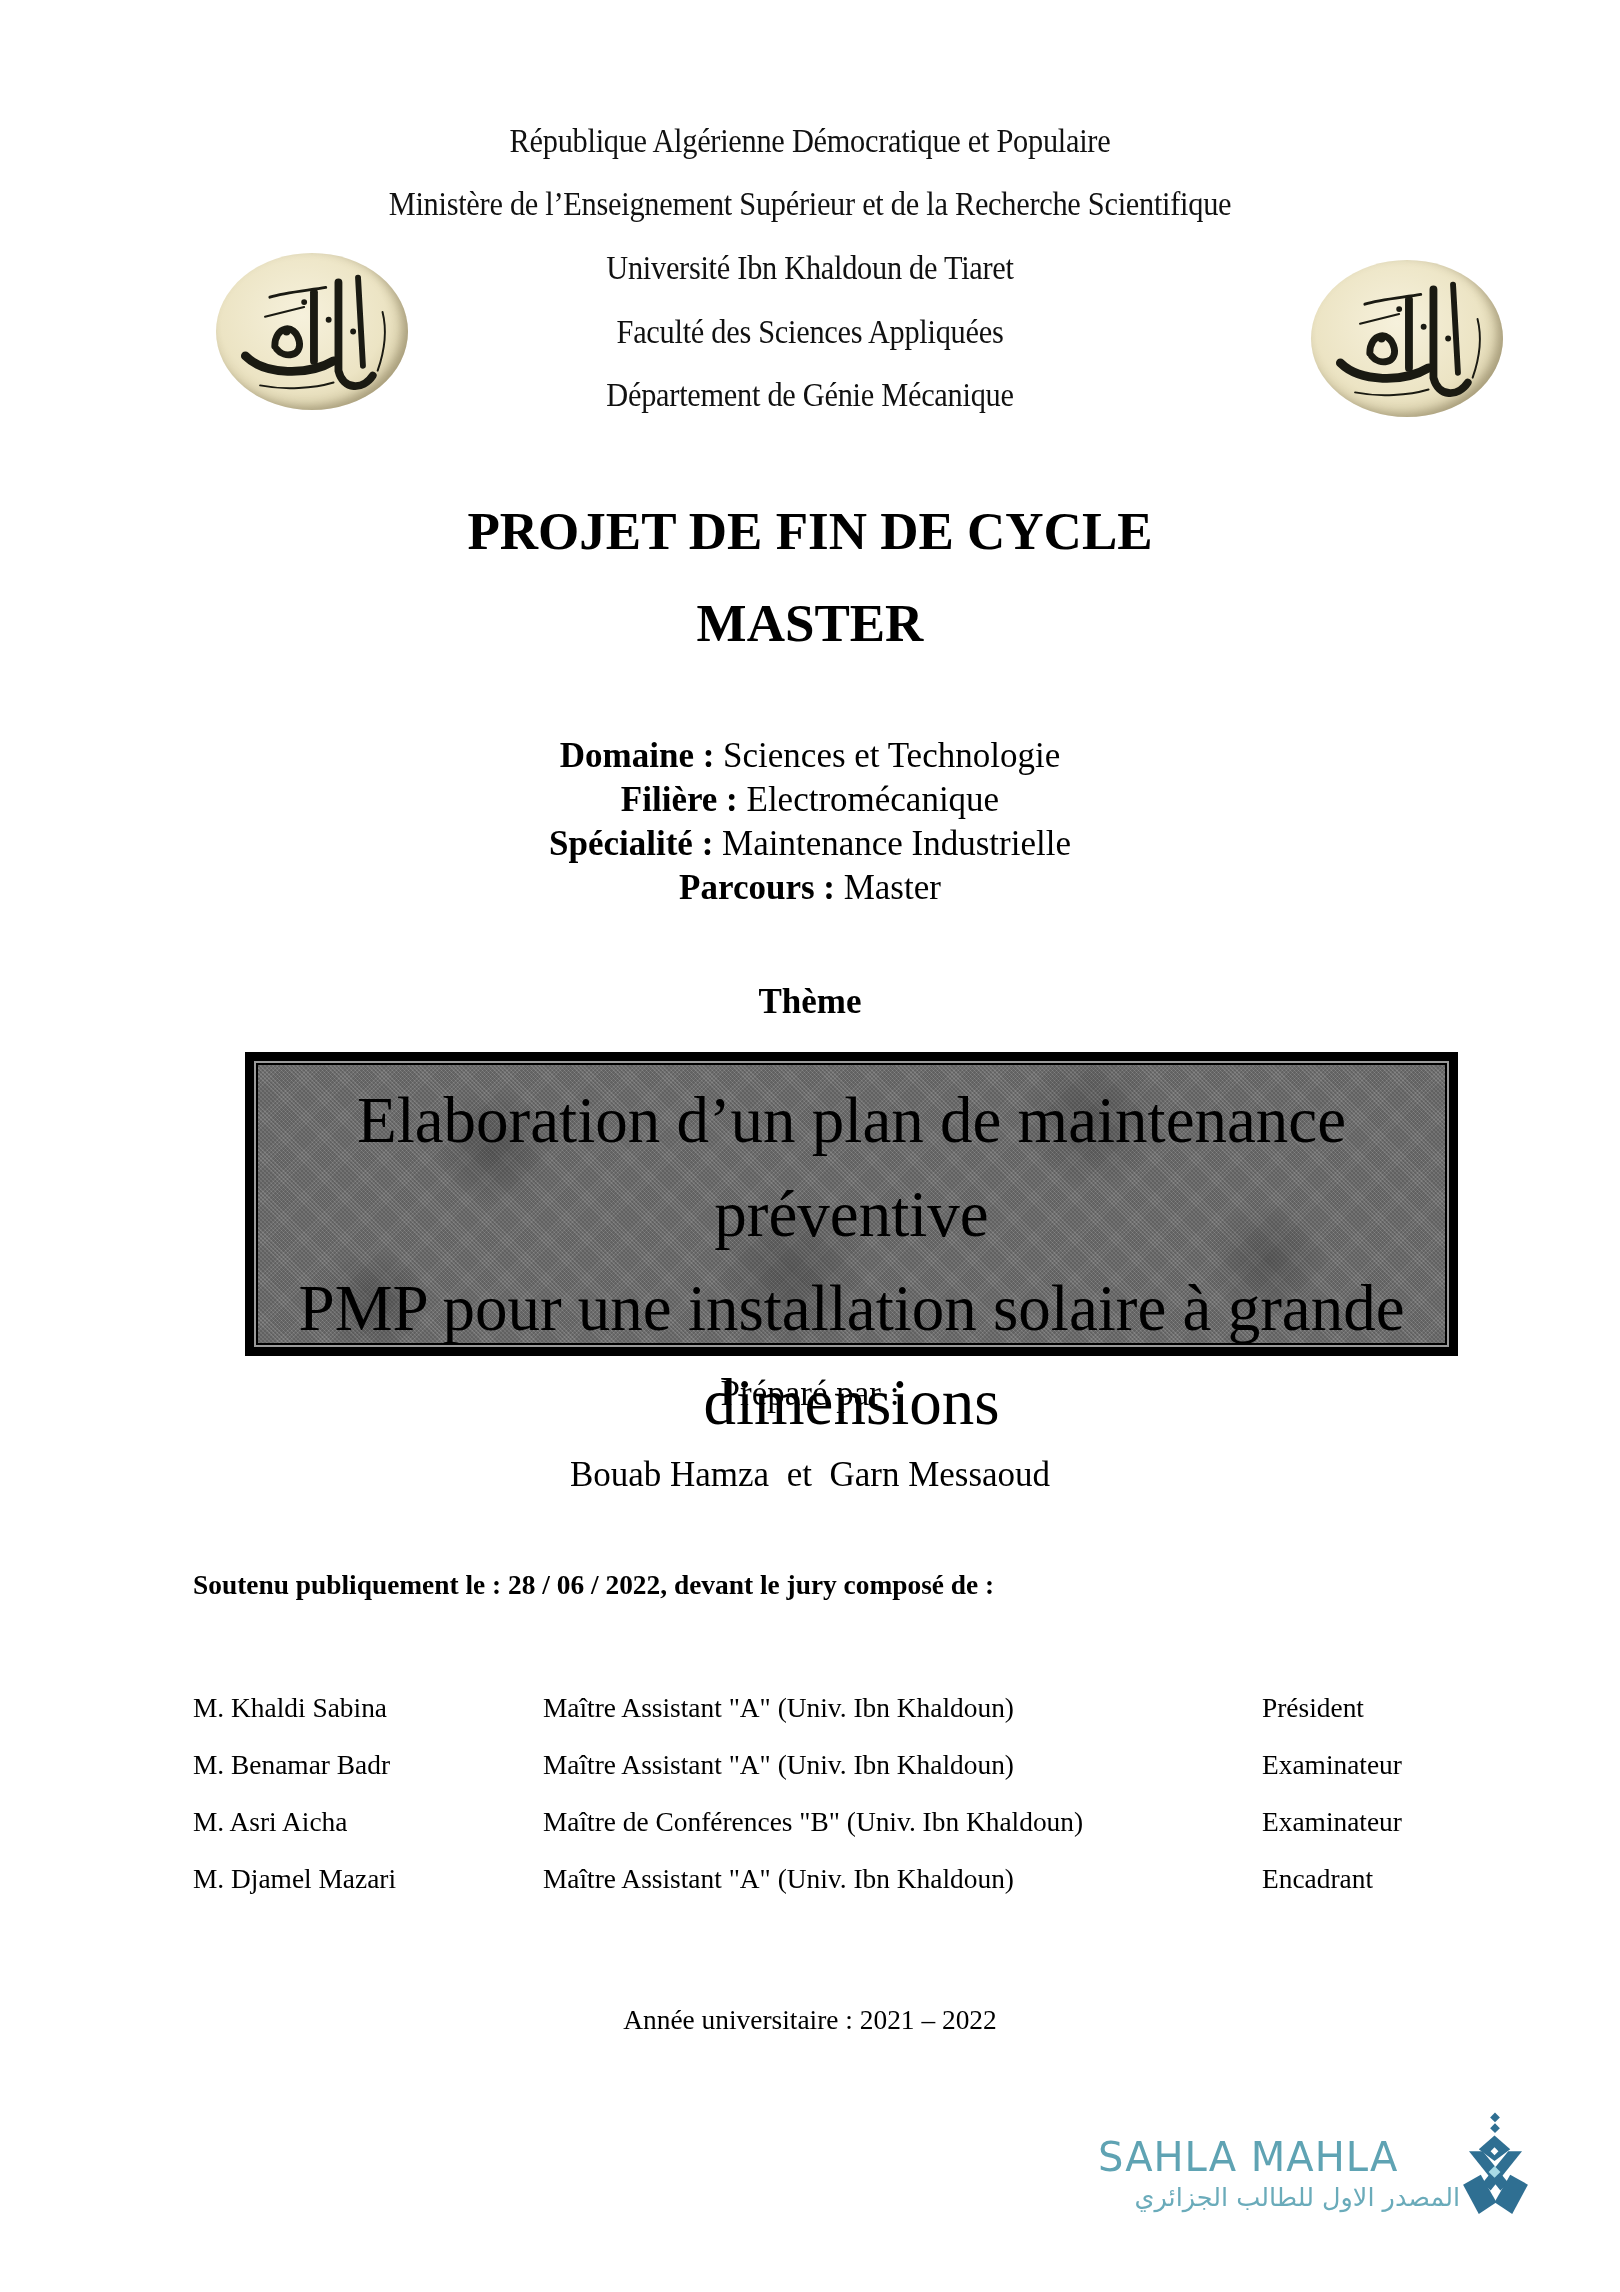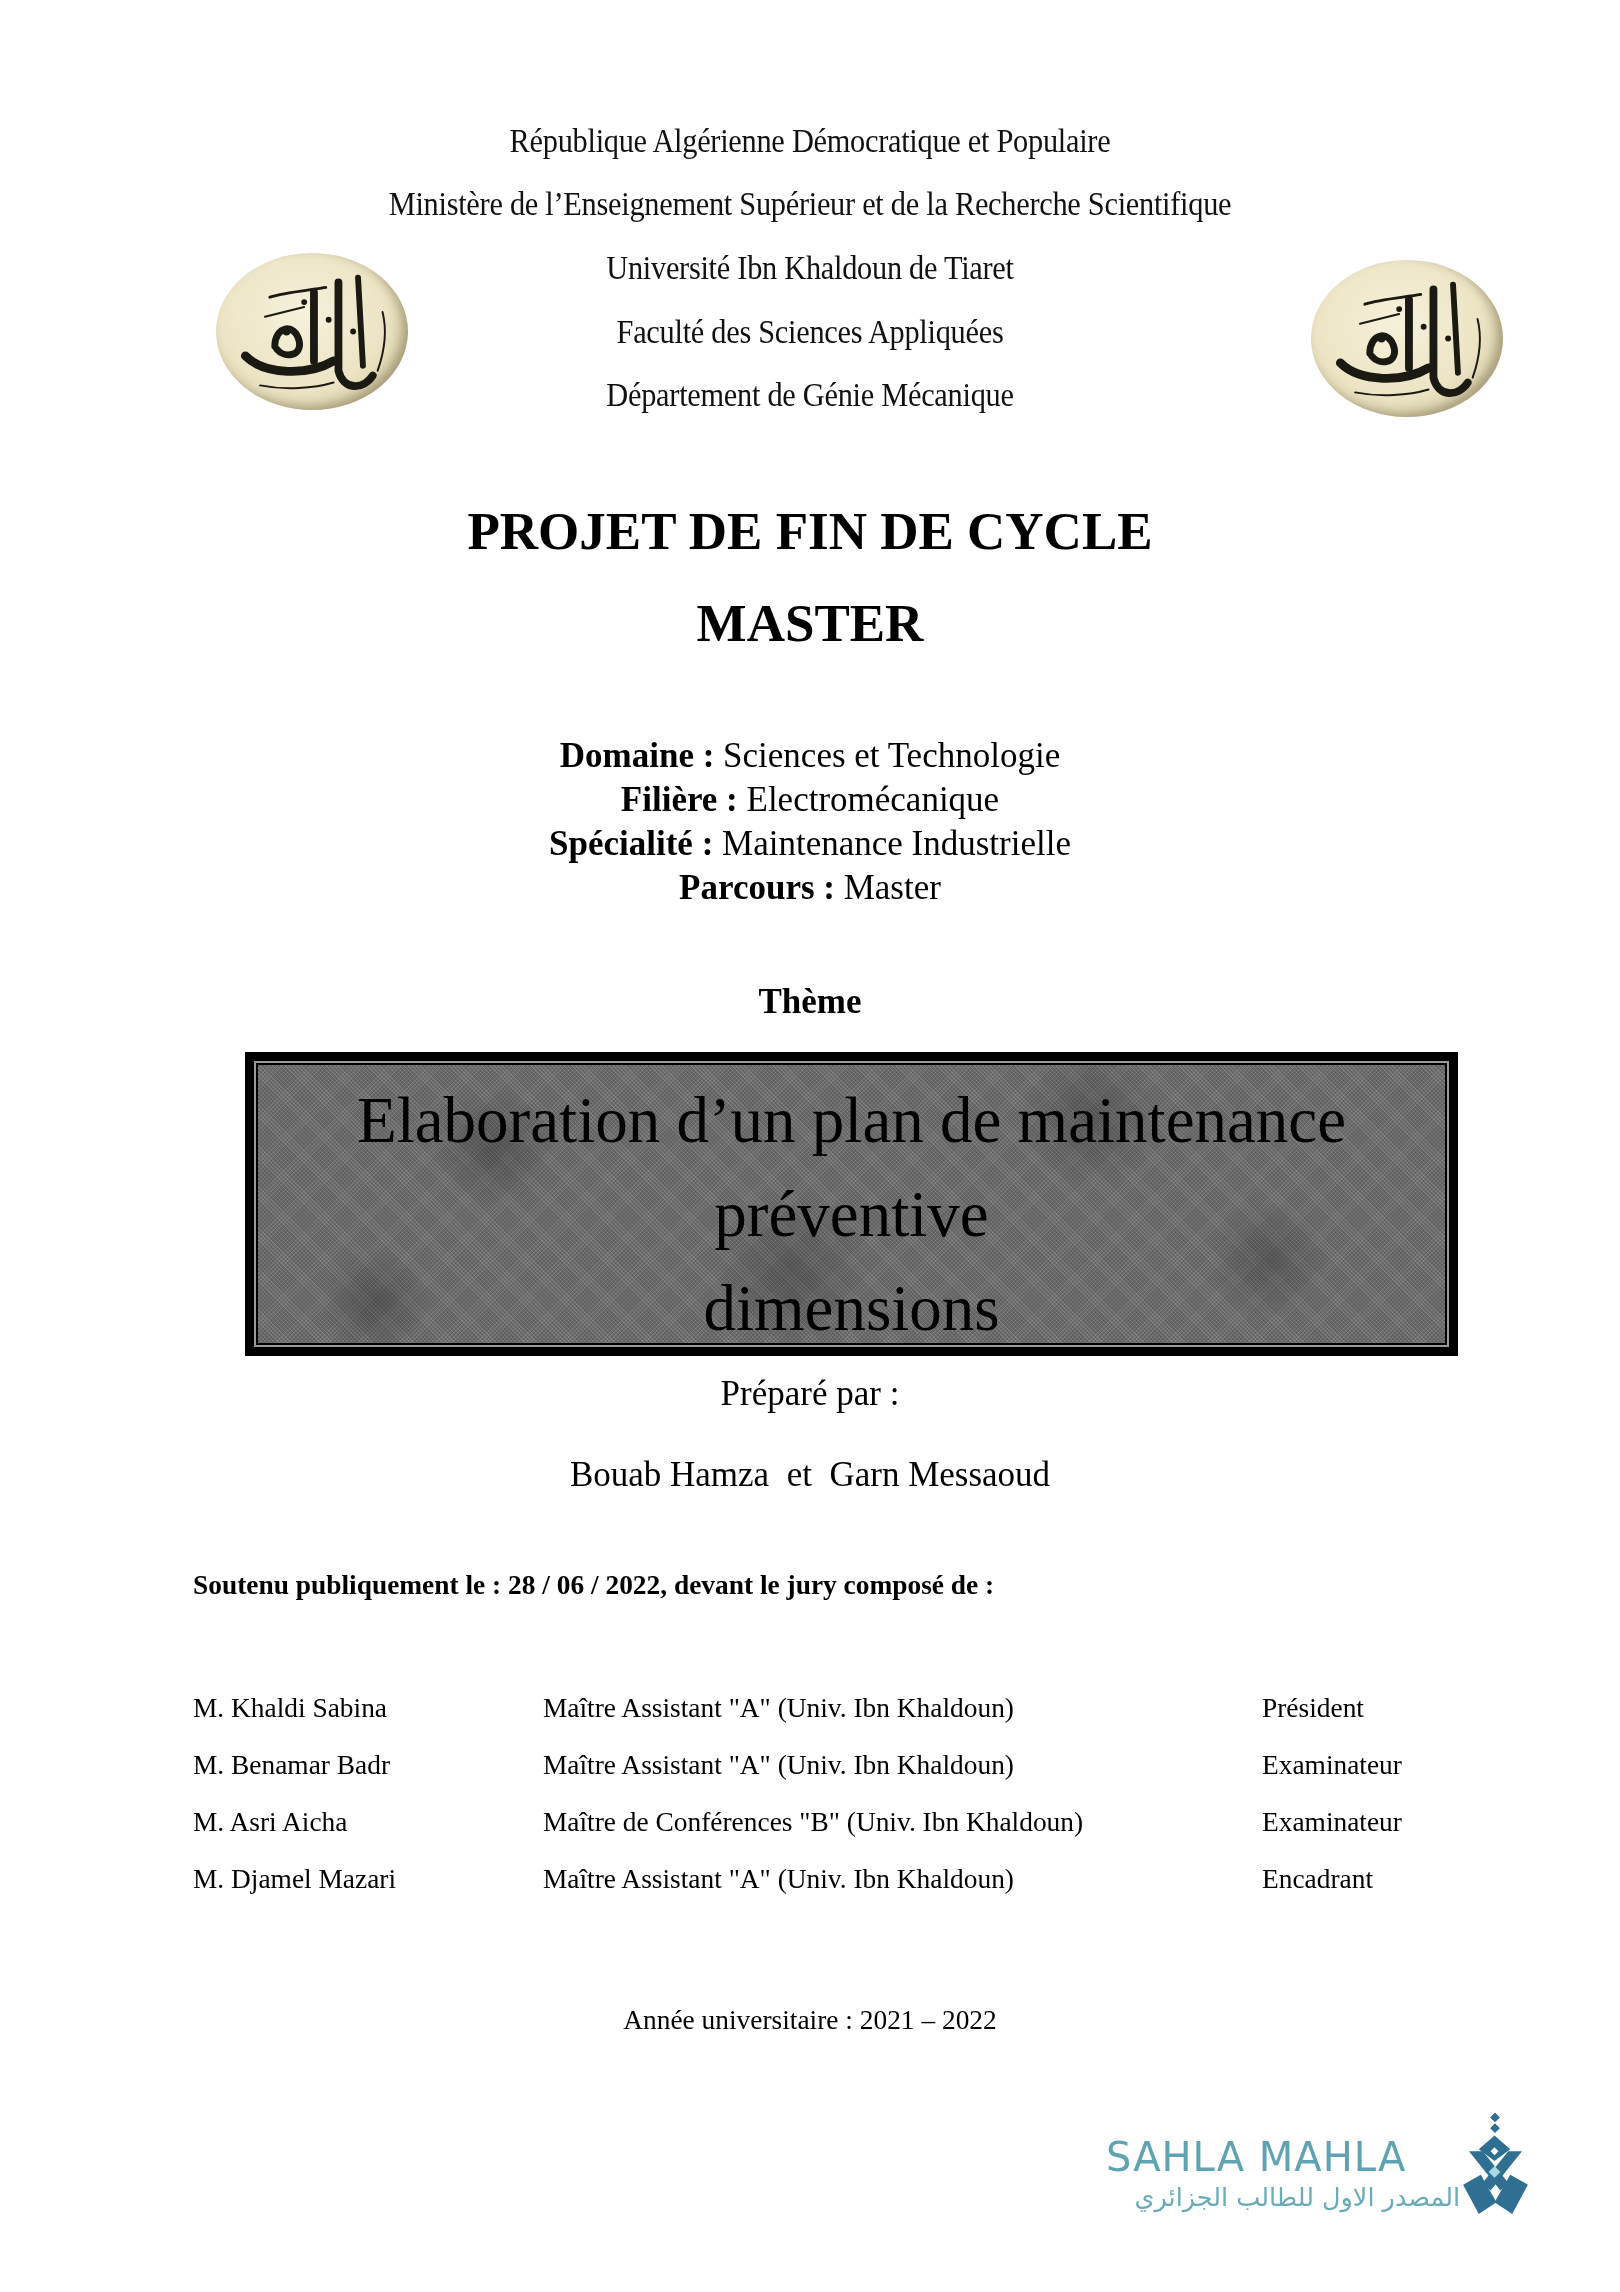--- a/index.html
+++ b/index.html
@@ -57,21 +57,21 @@
   .jury { position: absolute; left: 193px; top: 1692px; font-size: 27.4px; line-height: 33px; }
   .jury-row { position: relative; height: 57px; }
   .jury-row span { position: absolute; top: 0; white-space: nowrap; }
   .jc-name { left: 0; }
   .jc-title { left: 350px; }
   .jc-role { left: 1069px; }
 
   .year { top: 2004px; font-size: 27.4px; line-height: 33px; }
 
   .sahla { position: absolute; left: 1090px; top: 2112px; width: 441px; height: 108px; }
-  .sahla-name { position: absolute; left: 16px; top: 23.5px; font-family: "DejaVu Sans", "Liberation Sans", sans-serif;
+  .sahla-name { position: absolute; left: 8px; top: 23.5px; font-family: "DejaVu Sans", "Liberation Sans", sans-serif;
                 font-size: 40px; line-height: 43px; color: #5fa3b3; letter-spacing: 1px; text-align: center; }
   .sahla-tag { position: absolute; left: 2px; top: 71px; width: 368px; font-family: "DejaVu Sans", sans-serif;
                font-size: 25.5px; line-height: 29px; color: #6aabba; direction: rtl; text-align: right; }
   .sahla-icon { position: absolute; left: 369px; top: 0px; }
 </style>
 </head>
 <body>
 
 <div class="abs center hdr hdr-1">République Algérienne Démocratique et Populaire</div>
 <div class="abs center hdr hdr-2">Ministère de l’Enseignement Supérieur et de la Recherche Scientifique</div>
@@ -130,20 +130,21 @@
   <div><b>Filière :</b><span> Electromécanique</span></div>
   <div><b>Spécialité :</b><span> Maintenance Industrielle</span></div>
   <div><b>Parcours :</b><span> Master</span></div>
 </div>
 
 <div class="abs center theme-label">Thème</div>
 <div class="theme-box">
   <div class="theme-inner">
     <div class="theme-text">
       <div>Elaboration d’un plan de maintenance préventive</div>
+      <div>PMP pour une installation solaire à grande</div>
       <div>dimensions</div>
     </div>
   </div>
 </div>
 
 <div class="abs center prep-label">Préparé par :</div>
 <div class="abs center prep-names">Bouab Hamza  et  Garn Messaoud</div>
 
 <div class="abs defense">Soutenu publiquement le : 28 / 06 / 2022, devant le jury composé de :</div>
 

